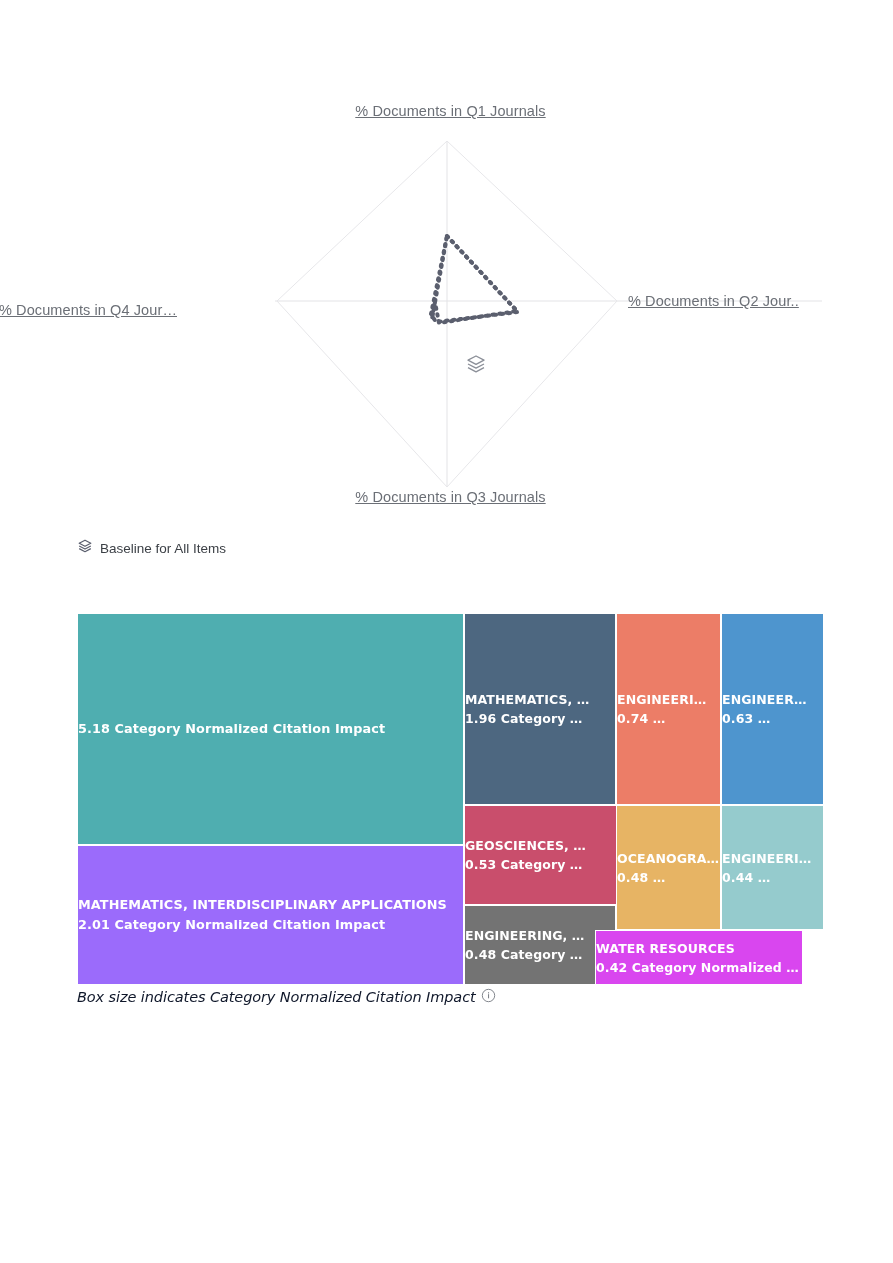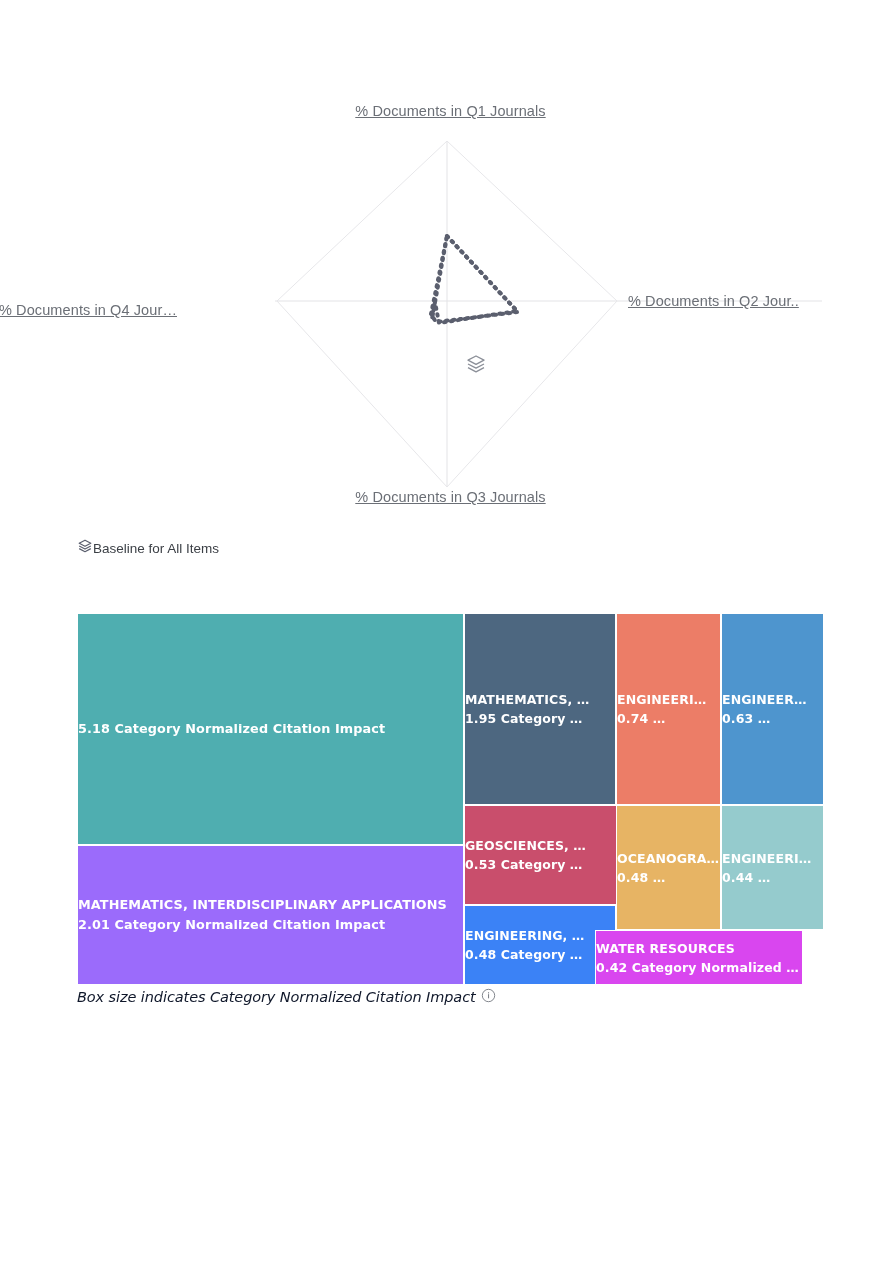--- a/index.html
+++ b/index.html
@@ -16,21 +16,21 @@
     letter-spacing:.1px;
     text-decoration:underline;
   }
   #label-q1{left:0;top:0;width:747px;text-align:center;}
   #label-q3{left:0;top:386px;width:747px;text-align:center;}
   #label-q2{left:551px;top:190px;}
   #label-q4{left:-78px;top:190px;margin-top:9px;}
   #baseline-marker{position:absolute;left:388px;top:250px;}
   
   #radar-legend{
-    position:absolute;left:77px;top:538px;display:flex;align-items:center;
+    position:absolute;left:77px;top:538px;display:flex;align-items:center;gap:7px;
   }
   #radar-legend .legend-text{font-size:13.5px;color:#3b3f45;}
   
   #treemap{position:absolute;left:77px;top:613px;width:747px;height:372px;
            background:#ffffff;}
   .tile{position:absolute;box-sizing:border-box;overflow:hidden;
         border:1px solid #ffffff;}
   .tile .tile-inner{position:absolute;left:0;right:0;top:50%;
         transform:translateY(-50%);padding:0 0;box-sizing:border-box;}
   .tile .t-name{
@@ -104,21 +104,21 @@
   <div class="tile big" style="left:0px;top:232px;width:387px;height:140px;background:#9B6BFB;">
     <div class="tile-inner">
       <div class="t-name">MATHEMATICS, INTERDISCIPLINARY APPLICATIONS</div>
       <div class="t-val">2.01 Category Normalized Citation Impact</div>
     </div>
   </div>
 
   <div class="tile" style="left:387px;top:0px;width:152px;height:192px;background:#4D6780;">
     <div class="tile-inner">
       <div class="t-name">MATHEMATICS, …</div>
-      <div class="t-val">1.95 Category …</div>
+      <div class="t-val">1.96 Category …</div>
     </div>
   </div>
 
   <div class="tile" style="left:539px;top:0px;width:105px;height:192px;background:#EC7D67;">
     <div class="tile-inner">
       <div class="t-name">ENGINEERI…</div>
       <div class="t-val">0.74 …</div>
     </div>
   </div>
 
@@ -136,21 +136,21 @@
     </div>
   </div>
 
   <div class="tile" style="left:539px;top:192px;width:105px;height:125px;background:#E7B464;">
     <div class="tile-inner">
       <div class="t-name">OCEANOGRA…</div>
       <div class="t-val">0.48 …</div>
     </div>
   </div>
 
-  <div class="tile" style="left:387px;top:292px;width:152px;height:80px;background:#3b82f6;">
+  <div class="tile" style="left:387px;top:292px;width:152px;height:80px;background:#737373;">
     <div class="tile-inner">
       <div class="t-name">ENGINEERING, …</div>
       <div class="t-val">0.48 Category …</div>
     </div>
   </div>
 
   <div class="tile" style="left:644px;top:192px;width:103px;height:125px;background:#95CBCD;">
     <div class="tile-inner">
       <div class="t-name">ENGINEERI…</div>
       <div class="t-val">0.44 …</div>

